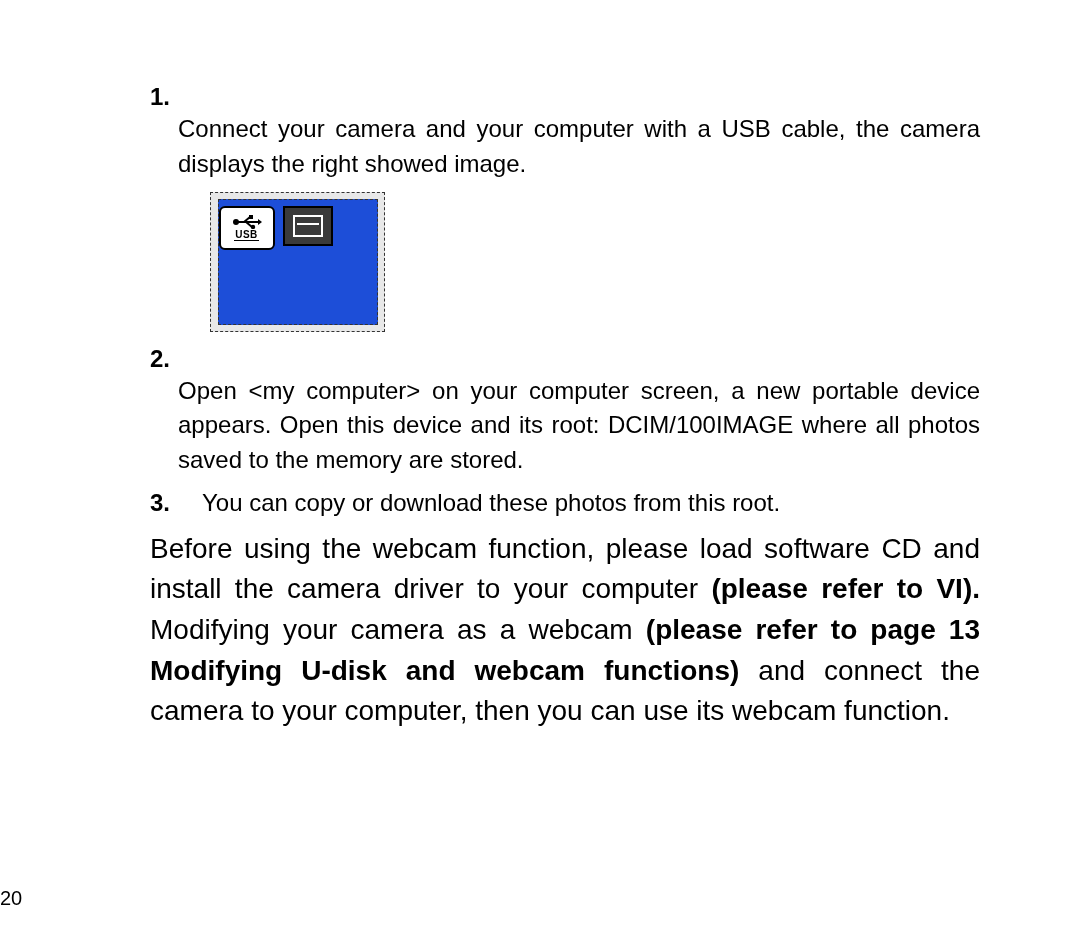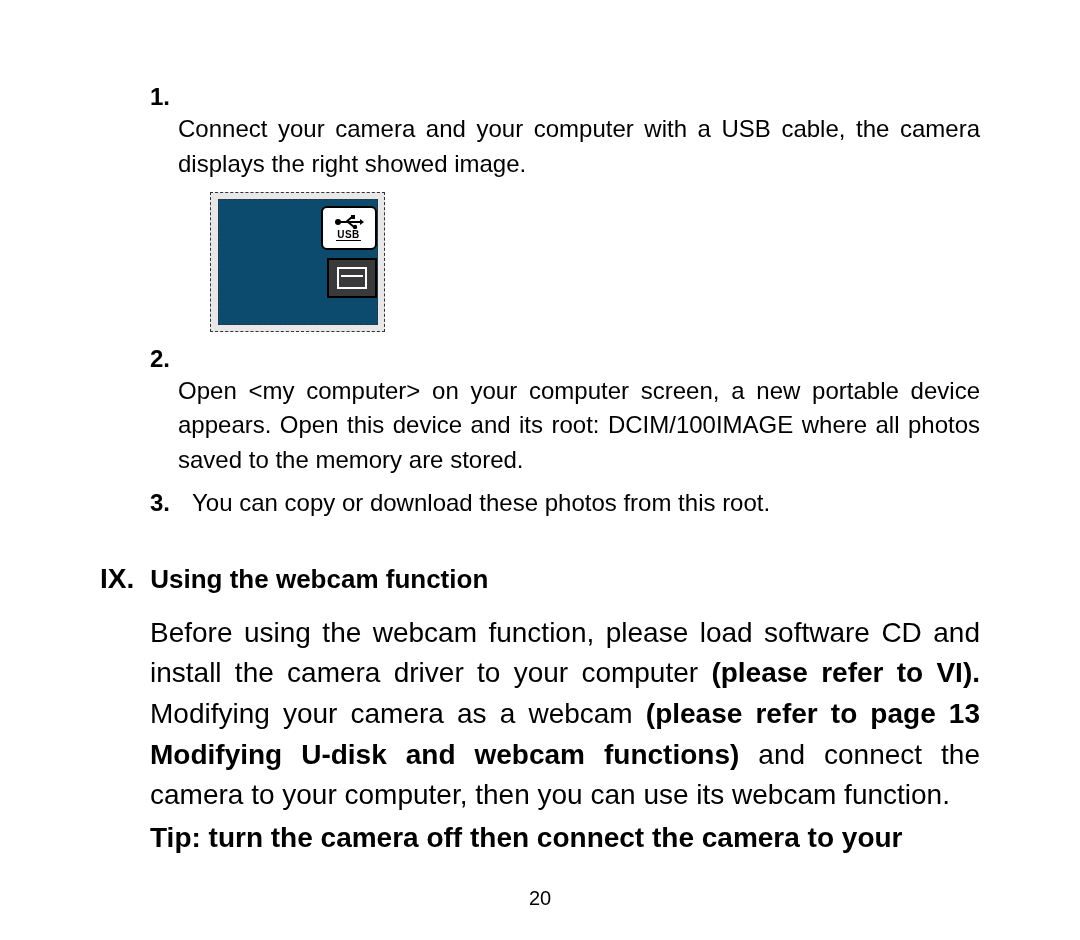--- a/index.html
+++ b/index.html
@@ -50,24 +50,23 @@
     display: flex;
     flex-direction: column;
     align-items: center;
     justify-content: flex-start;
     gap: 8px;
   }
   .cs-inner {
     width: 160px;
     height: 126px;
     border: 1px dashed #333;
-    background: #0c4a6e;
+    background: #1d4ed8;
     display: flex;
-    flex-direction: column;
-    align-items: flex-end;
+    align-items: flex-start;
     justify-content: flex-start;
     padding-top: 6px;
     gap: 8px;
   }
   .usb-badge {
     width: 56px;
     height: 44px;
     background: #fff;
     border: 2px solid #000;
     border-radius: 6px;
@@ -127,21 +126,20 @@
     margin: 0 0 0 50px;
     font-size: 28px;
     line-height: 1.45;
     text-align: justify;
   }
   .bold { font-weight: bold; }
   .page-num {
     position: absolute;
     bottom: 30px;
     left: 0; right: 0;
-    text-align: center;
     font-size: 20px;
   }
 </style>
 </head>
 <body>
 
 <div class="page">
 
   <div class="ol-item">
     <span class="ol-num">1.</span>
@@ -172,28 +170,23 @@
     </div>
   </div>
 
   <div class="ol-item">
     <span class="ol-num">2.</span>
     <span class="ol-text">Open &lt;my computer&gt; on your computer screen, a new portable device appears. Open this device and its root: DCIM/100IMAGE where all photos saved to the memory are stored.</span>
   </div>
 
   <div class="ol-item">
     <span class="ol-num">3.</span>
-    <span class="ol-text-nj" style="margin-left:14px">You can copy or download these photos from this root.</span>
+    <span class="ol-text-nj" style="margin-left:24px">You can copy or download these photos from this root.</span>
   </div>
 
-  <div class="section-head">
-    <span class="section-num">IX.</span>
-    <span>Using the webcam function</span>
-  </div>
 
   <p class="body-para">
     <span>Before using the webcam function, please load software CD and install the camera driver to your computer </span><span class="bold">(please refer to VI).</span><span> Modifying your camera as a webcam </span><span class="bold">(please refer to page 13 Modifying U-disk and webcam functions)</span><span> and connect the camera to your computer, then you can use its webcam function.</span>
   </p>
 
-  <p class="body-para bold" style="margin-top:2px">Tip: turn the camera off then connect the camera to your</p>
 
   <div class="page-num">20</div>
 </div>
 
 </body></html>

